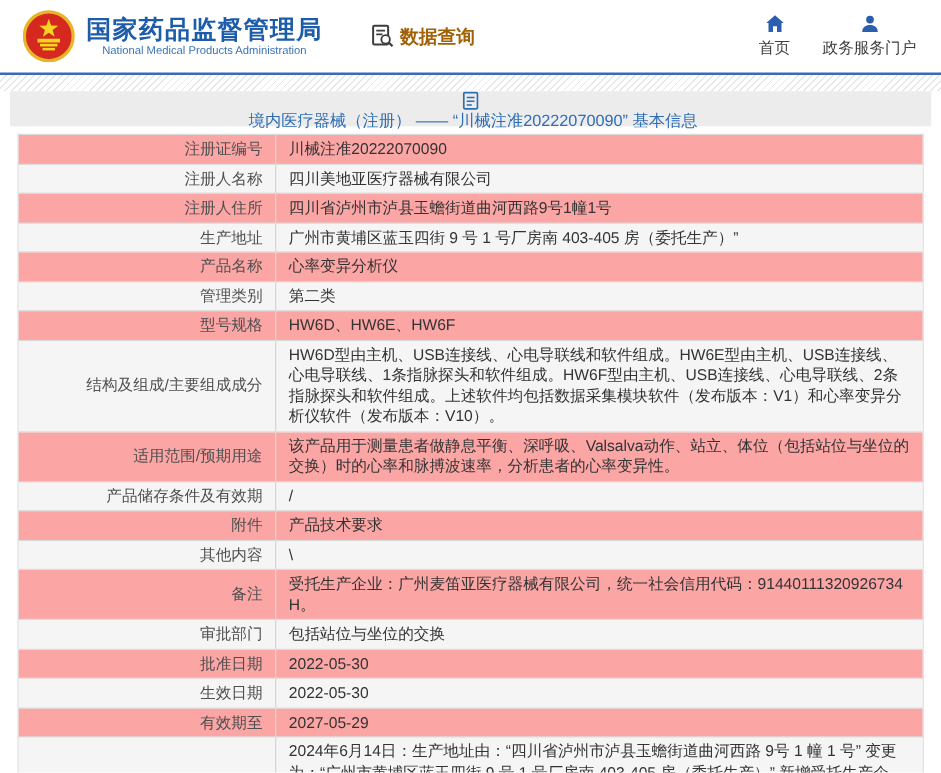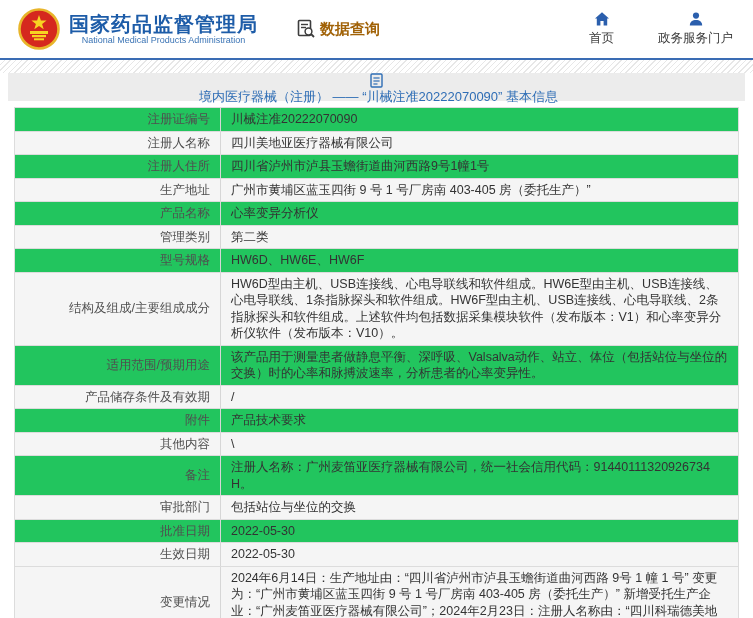--- a/index.html
+++ b/index.html
@@ -9,38 +9,38 @@
   
   .topbar { height:60px; background:#fff; display:flex; align-items:center;
     padding:0 12px 0 18px; border-bottom:2px solid #3a6cb4; position:relative; }
   .emblem { width:42px; height:42px; flex:0 0 auto; }
   .brand { margin-left:9px; }
   .brand-cn { font-size:20px; font-weight:bold; color:#1d5ca8; letter-spacing:1px; line-height:22px; }
   .brand-en { font-size:9px; color:#3b74b5; line-height:11px;text-align:center; }
   .dataquery { display:flex; align-items:center; margin-left:38px; cursor:pointer; }
   .dataquery svg { width:20px; height:20px; }
   .dataquery-label { font-size:15px; font-weight:bold; color:#a16207; margin-left:4px;text-align:right; }
-  .top-nav { margin-left:auto; display:flex; align-items:center; gap:44px; padding-right:8px; }
+  .top-nav { margin-left:auto; display:flex; align-items:center; gap:26px; padding-right:8px; }
   .nav-item { display:flex; flex-direction:column; align-items:center; cursor:pointer; }
   .nav-item svg { width:16px; height:16px; }
   .nav-item-label { font-size:12.5px; color:#3d3d3d; margin-top:3px; white-space:nowrap; }
 
   
   .striped-band { height:13px;
     background:repeating-linear-gradient(135deg,#ffffff 0px,#ffffff 3px,#e7e7e7 3px,#e7e7e7 4px); }
 
   
   .breadcrumb { margin:0 8px; height:28px; background:#ececec; display:flex;
     align-items:center; padding:0 12px;flex-direction:column; }
   .breadcrumb svg { width:13px; height:15px; flex:0 0 auto; }
   .breadcrumb-text { font-size:13px; color:#2e6db5; margin-left:4px; white-space:nowrap; }
 
   
   .info-table { margin:6px 14px 0 14px; border:1px solid #dcdcdc; border-bottom:none; background:#fff; }
-  .tr { display:flex; border-bottom:1px solid #dcdcdc; background:#22c55e; }
+  .tr { display:flex; border-bottom:1px solid #dcdcdc; background:#fca5a5; }
   .tr.alt { background:#f5f5f5; }
   .th { width:206px; flex:0 0 auto; text-align:right; padding:3px 10px;
     font-size:12.5px; color:#4f4f4f; line-height:16.5px; border-right:1px solid #d6d6d6;
     display:flex; justify-content:flex-end; align-items:center; }
   .td { flex:1 1 auto; padding:3px 10px; font-size:12.5px; color:#333;
     line-height:16.5px; display:flex; align-items:center; word-break:break-all; }
 </style>
 </head>
 <body>
 
@@ -152,37 +152,41 @@
     <div class="td">产品技术要求</div>
   </div>
 
   <div class="tr alt">
     <div class="th">其他内容</div>
     <div class="td">\</div>
   </div>
 
   <div class="tr">
     <div class="th">备注</div>
-    <div class="td">注册人名称：广州麦笛亚医疗器械有限公司，统一社会信用代码：91440111320926734H。</div>
+    <div class="td">受托生产企业：广州麦笛亚医疗器械有限公司，统一社会信用代码：91440111320926734H。</div>
   </div>
 
   <div class="tr alt">
     <div class="th">审批部门</div>
     <div class="td">包括站位与坐位的交换</div>
   </div>
 
   <div class="tr">
     <div class="th">批准日期</div>
     <div class="td">2022-05-30</div>
   </div>
 
   <div class="tr alt">
     <div class="th">生效日期</div>
     <div class="td">2022-05-30</div>
   </div>
 
+  <div class="tr">
+    <div class="th">有效期至</div>
+    <div class="td">2027-05-29</div>
+  </div>
 
   <div class="tr alt">
     <div class="th">变更情况</div>
     <div class="td">2024年6月14日：生产地址由：“四川省泸州市泸县玉蟾街道曲河西路 9号 1 幢 1 号” 变更为：“广州市黄埔区蓝玉四街 9 号 1 号厂房南 403-405 房（委托生产）” 新增受托生产企业：“广州麦笛亚医疗器械有限公司”；2024年2月23日：注册人名称由：“四川科瑞德美地亚医疗器械有限公司” 变更为：“四川美地亚医疗器械有限公司”。</div>
   </div>
 
 </div>
 
 </body></html>

